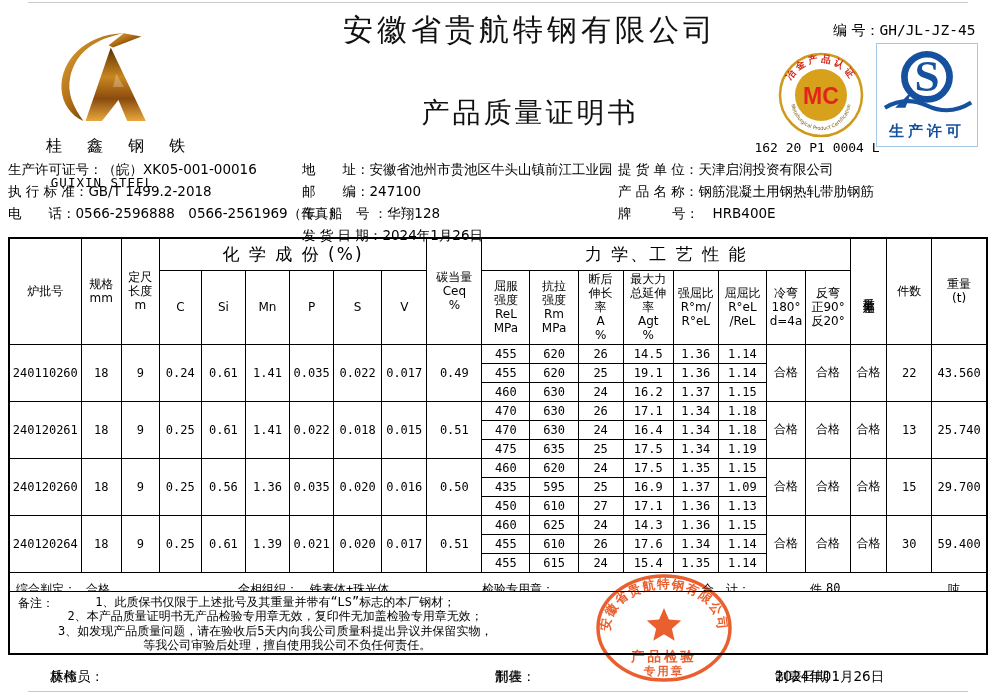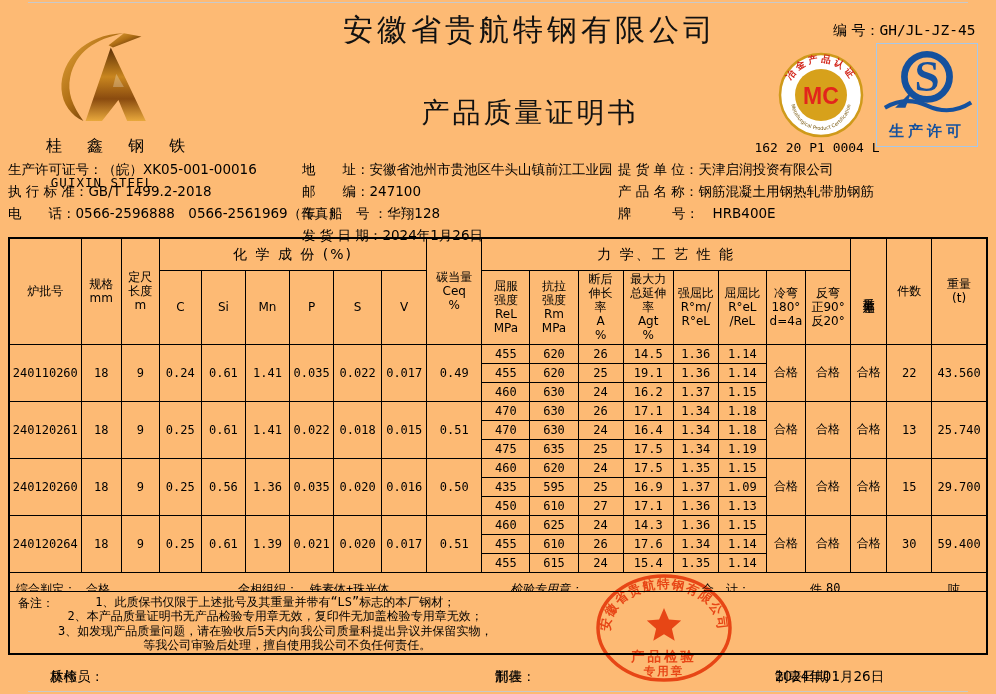--- a/index.html
+++ b/index.html
@@ -1,17 +1,17 @@
 <!DOCTYPE html>
 <html><head>
 <meta charset="utf-8">
 <style>
   html,body{margin:0;padding:0;background:#888;}
   #page{
-    position:relative;width:996px;height:694px;background:#fdba74;
+    position:relative;width:996px;height:694px;background:#ffffff;
     font-family:"DejaVu Sans",sans-serif;color:#000;overflow:hidden;
     margin:0 auto;
   }
   .scan-line{position:absolute;background:#c9c9c9;}
   
   #company-title{position:absolute;left:300px;top:10px;width:460px;text-align:center;
     font-family:"Liberation Serif","DejaVu Serif",serif;font-size:30px;letter-spacing:4px;color:#111;}
   #doc-title{position:absolute;left:300px;top:94px;width:460px;text-align:center;
     font-family:"Liberation Serif","DejaVu Serif",serif;font-size:28px;letter-spacing:3px;color:#111;}
   #serial{position:absolute;left:833px;top:22px;font-size:14px;white-space:nowrap;}
@@ -35,32 +35,32 @@
   #info-grid .lab{letter-spacing:0px;}
   
   #cert-table{position:absolute;left:8px;top:237px;width:980px;border-collapse:collapse;
     table-layout:fixed;font-size:12px;}
   #cert-table th,#cert-table td{border:1px solid #000;text-align:center;vertical-align:middle;
     padding:0;font-weight:normal;overflow:hidden;}
   #cert-table{border:2px solid #000;}
   #cert-table thead tr.group-row{height:32px;}
   #cert-table thead tr.sub-row{height:74px;}
   #cert-table thead th{font-size:12px;line-height:1.18;}
-  #cert-table thead th.grp{font-size:14px;letter-spacing:2px;}
+  #cert-table thead th.grp{font-size:17px;letter-spacing:2px;}
   .ml{white-space:pre-line;}
   .vert{writing-mode:vertical-rl;text-orientation:upright;letter-spacing:1px;margin:auto;font-size:12px;}
   #cert-table tbody td{height:18px;font-family:"DejaVu Sans Mono","DejaVu Sans",monospace;font-size:12px;}
   #cert-table tbody tr{height:18px;}
   
   #summary-cell{height:34px;position:relative;text-align:left;font-size:13.5px;
     font-family:"DejaVu Sans",sans-serif;}
   #summary-cell span{position:absolute;top:8px;white-space:nowrap;}
   .sum-verdict-label{left:6px;}  .sum-verdict-value{left:76px;}
   .sum-structure-label{left:228px;} .sum-structure-value{left:300px;}
-  .sum-stamp-label{left:500px;font-style:italic;}
+  .sum-stamp-label{left:472px;}
   .sum-total-label{left:692px;} .sum-total-pieces{left:816px;font-family:"DejaVu Sans Mono",monospace;}
   .sum-pieces-unit{left:800px;} .sum-total-weight{left:858px;font-family:Liberation Sans, sans-serif;margin-top:44px;}
   .sum-weight-unit{left:938px;}
   
   #remarks-cell{height:70px;text-align:left;vertical-align:top;font-size:13px;}
   #remarks-cell .wrap{display:flex;padding:3px 4px 0 4px;}
   #remarks-cell .lab{flex:0 0 44px;white-space:nowrap;}
   #remarks-cell .txt{white-space:pre-line;line-height:1.22;}
   
   #footer-row{position:absolute;left:0;top:668px;width:996px;font-size:13.5px;}

